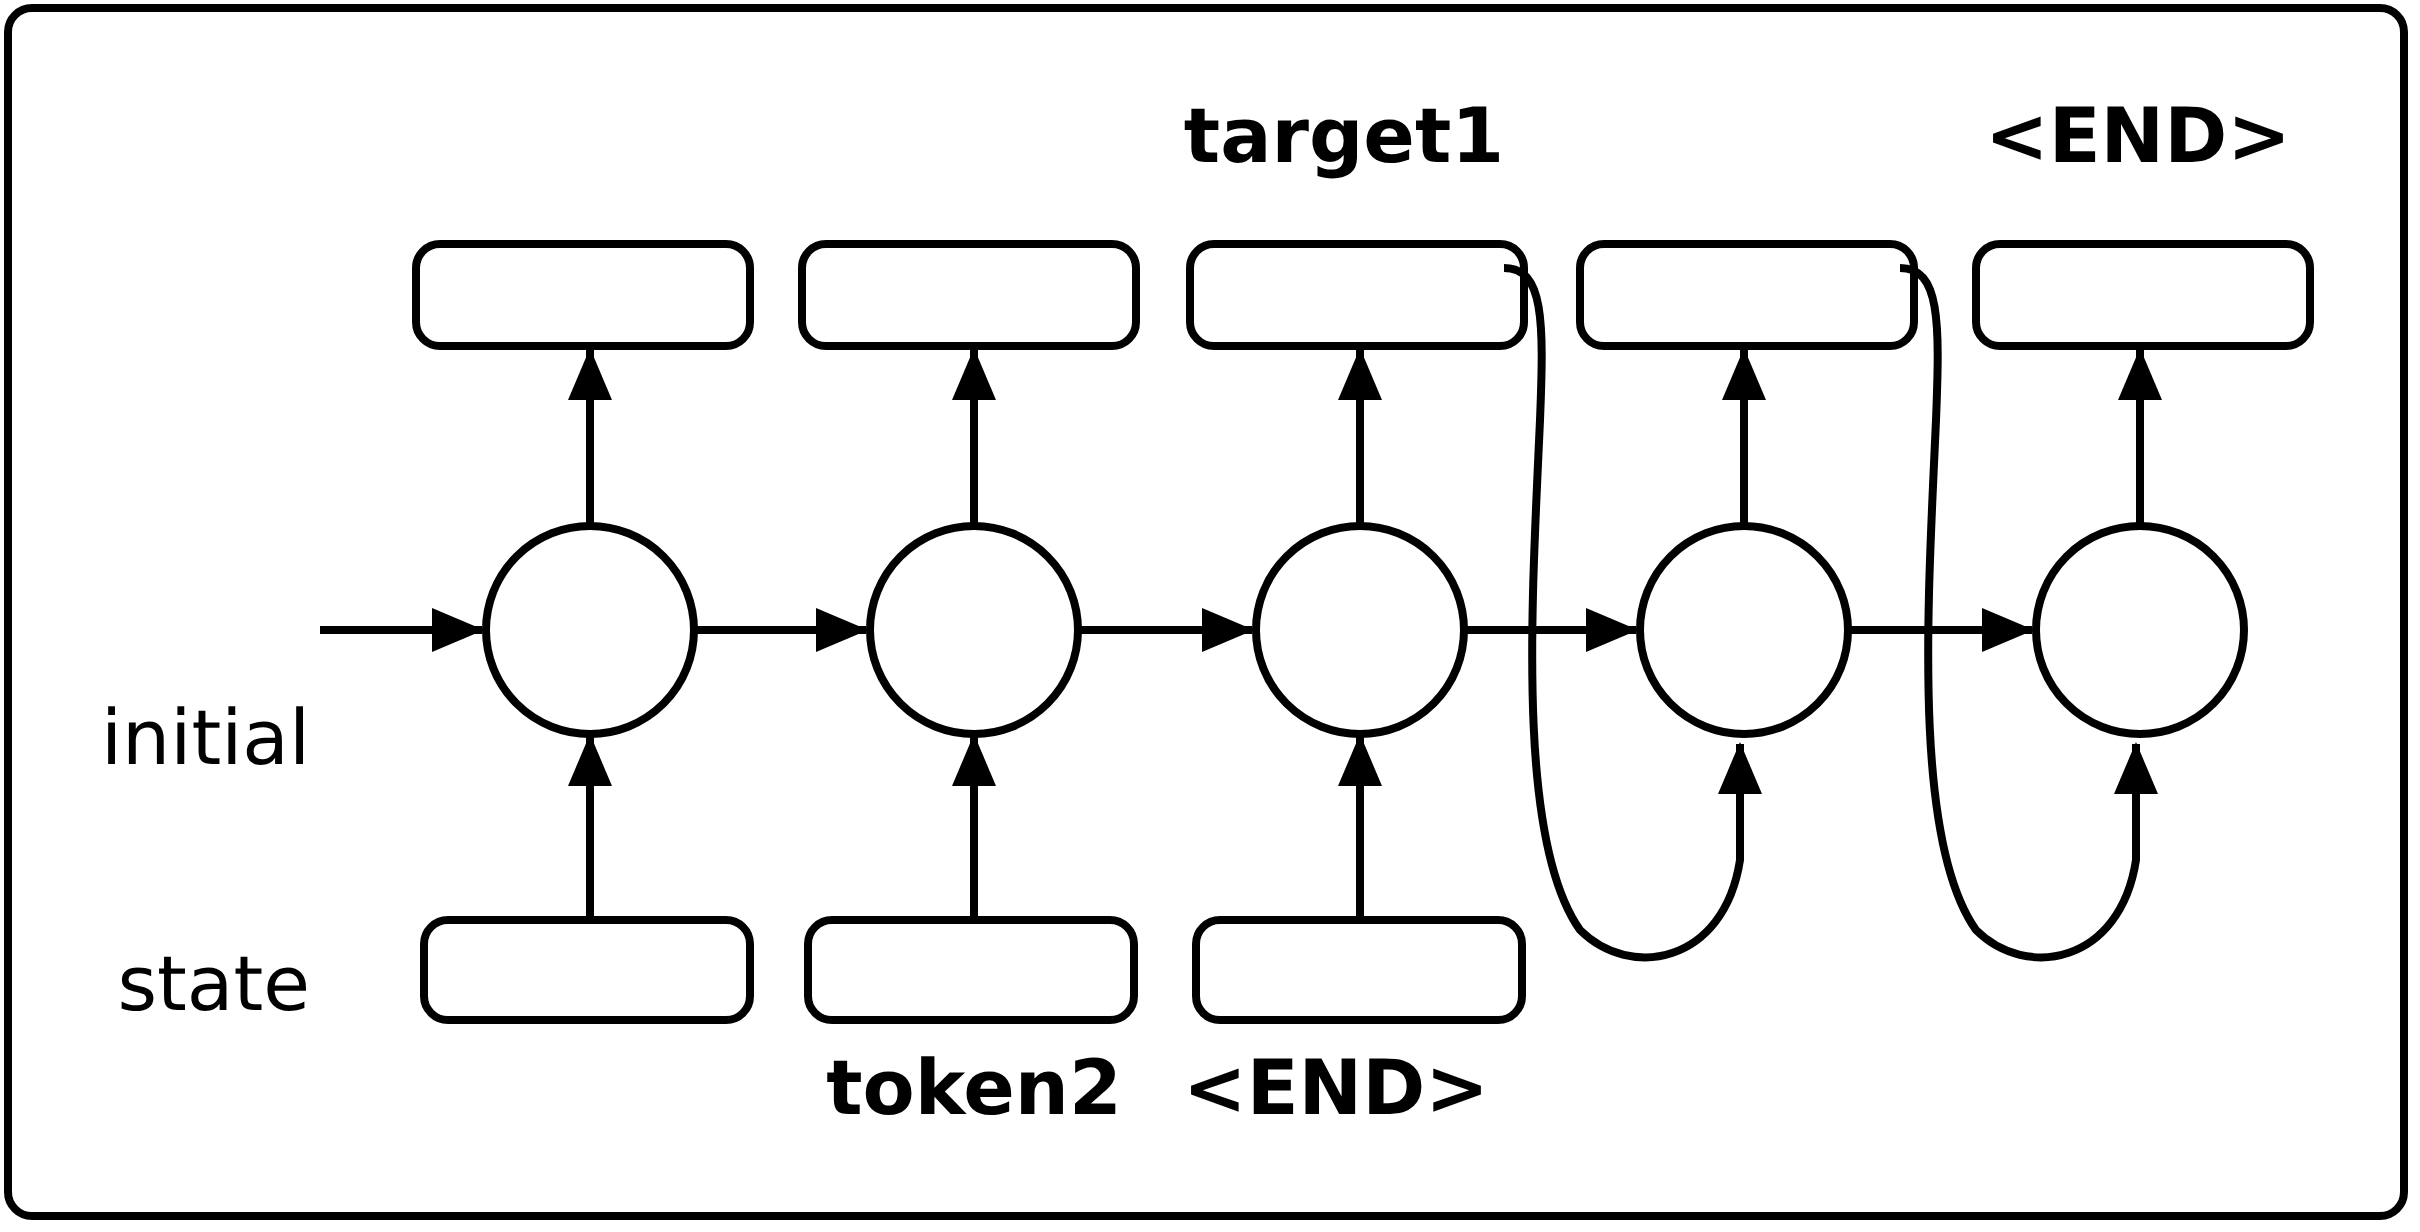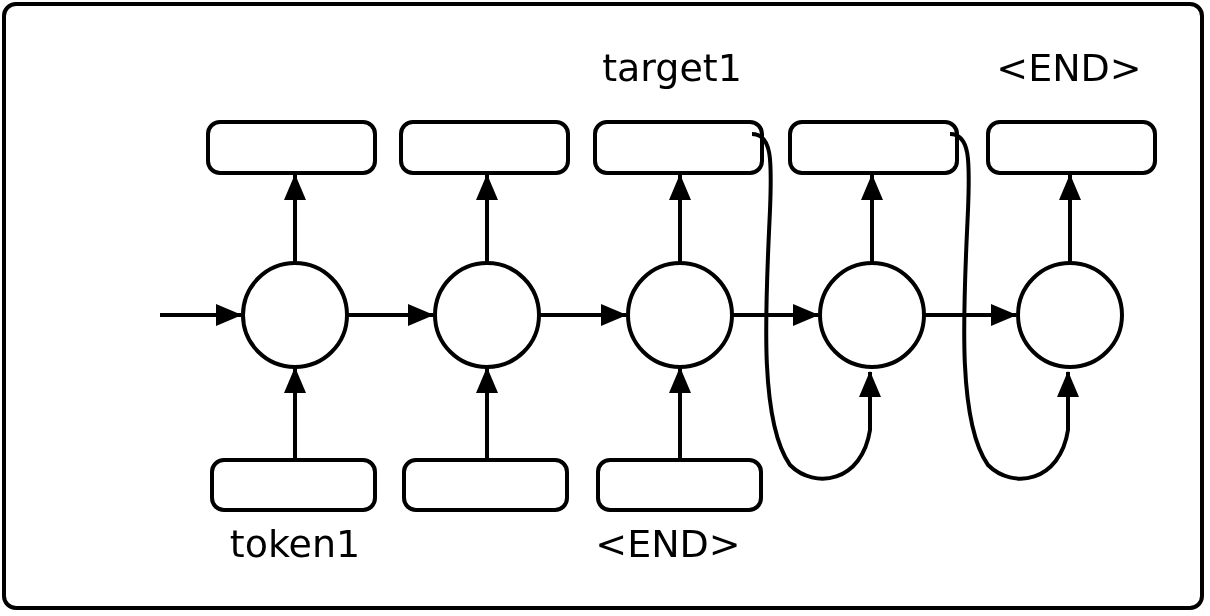--- a/index.html
+++ b/index.html
@@ -34,21 +34,21 @@
     height: 616px;
   }
   .lbl {
     position: absolute;
     font-family: "DejaVu Sans", sans-serif;
     font-size: 38px;
     color: #000000;
     white-space: pre;
     line-height: 1.08;
   }
-  .lbl.center { text-align: center; transform: translateX(-50%); }
+  .lbl.center { text-align: center; transform: translateX(-50%); font-weight: bold; }
   .lbl.right  { text-align: right; }
 </style>
 </head>
 <body>
 
 <div id="canvas">
 
   <div id="frame"></div>
 
   <svg class="diagram" viewBox="0 0 1210 616">
@@ -113,24 +113,28 @@
                C 815 490, 862 482, 870 430
                L 870 372" fill="none" stroke="#000000" stroke-width="4" marker-end="url(#arrowheadBig)"></path>
       <path d="M 950 134
                C 970 134, 970 160, 968 210
                C 964 300, 956 420, 988 465
                C 1013 490, 1060 482, 1068 430
                L 1068 372" fill="none" stroke="#000000" stroke-width="4" marker-end="url(#arrowheadBig)"></path>
     </g>
   </svg>
 
+  <div class="lbl right" style="left:30px; top:267px; width:125px;">
+    <div>initial</div>
+    <div>state</div>
+  </div>
 
   <div class="lbl center" style="left:672px; top:48px;">target1</div>
 
 
   <div class="lbl center" style="left:1069px; top:48px;">&lt;END&gt;</div>
 
-  <div class="lbl center" style="left:295px; top:524px;">token1</div>
 
+  <div class="lbl center" style="left:487px; top:524px;">token2</div>
 
   <div class="lbl center" style="left:668px; top:524px;">&lt;END&gt;</div>
 
 </div>
 
 </body></html>

